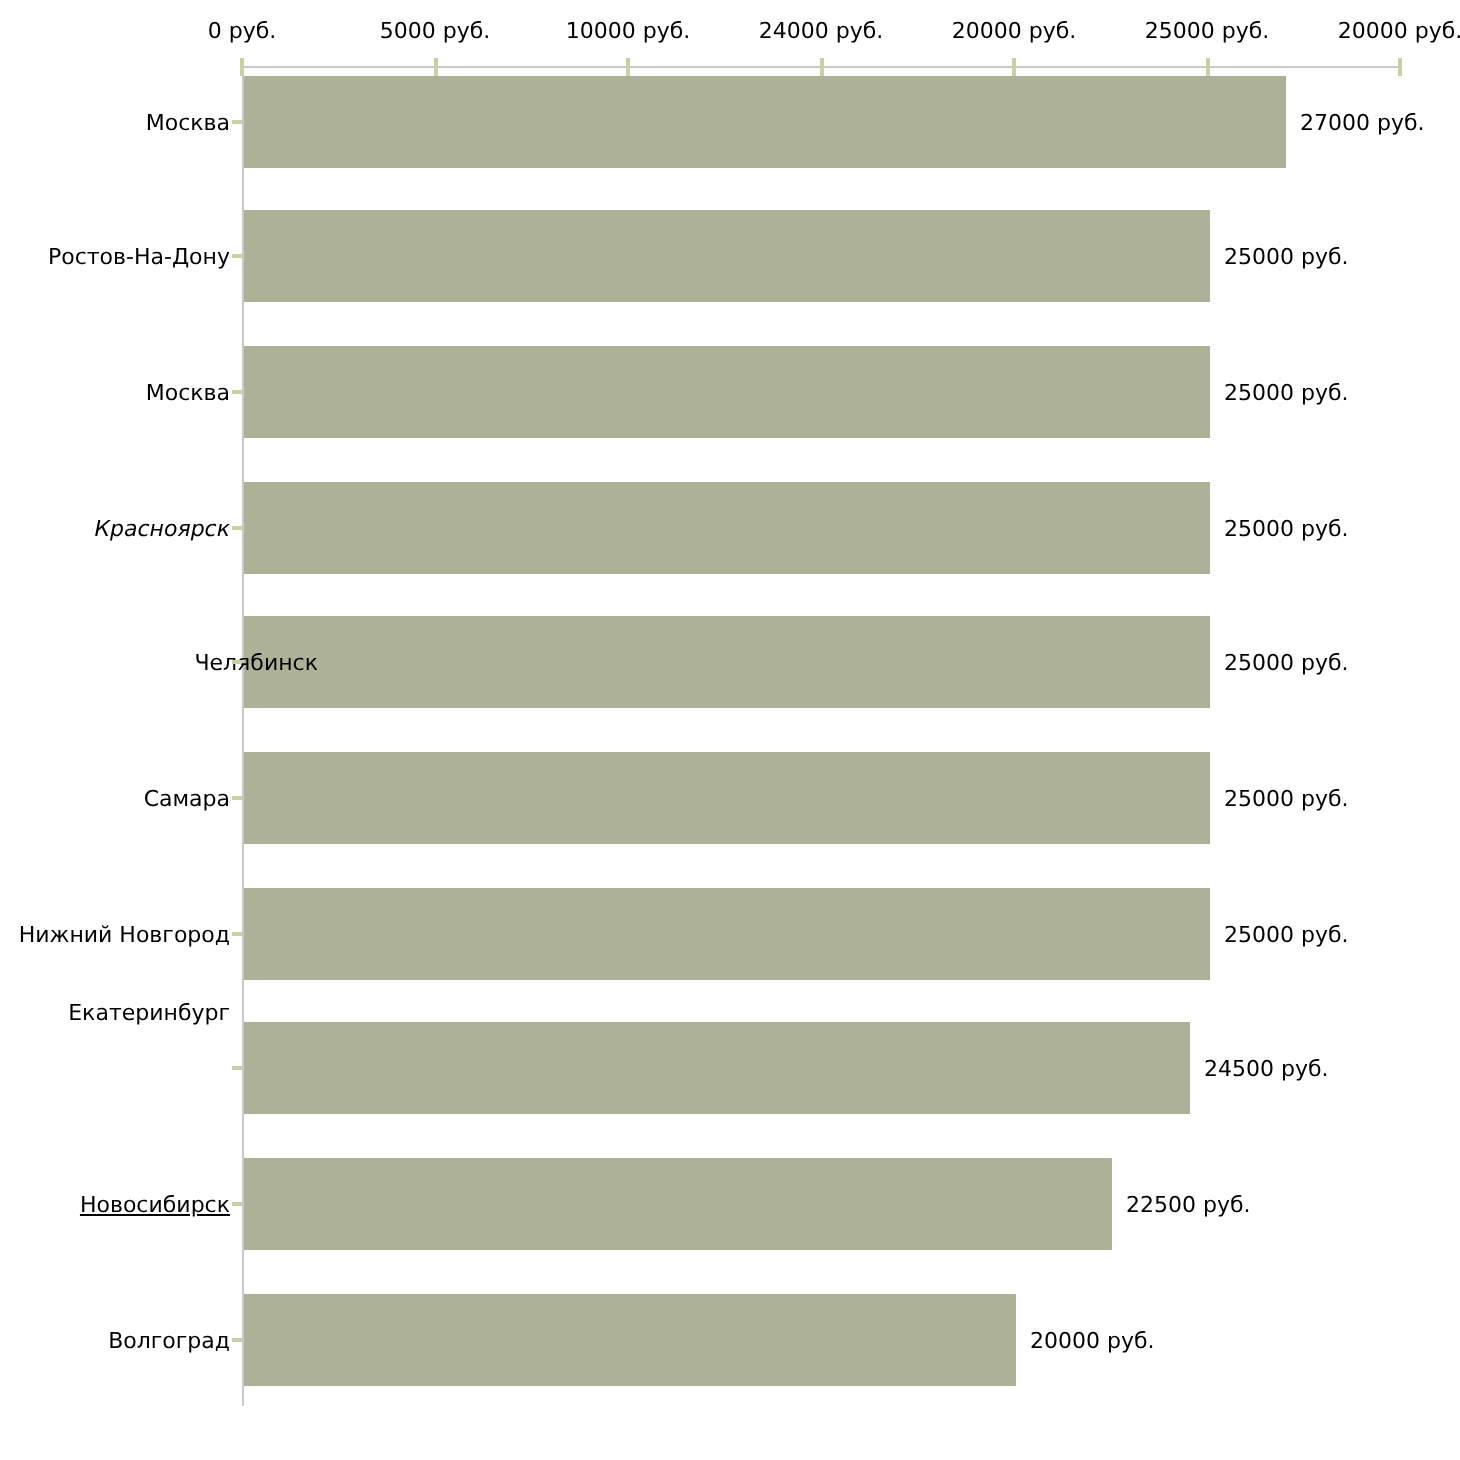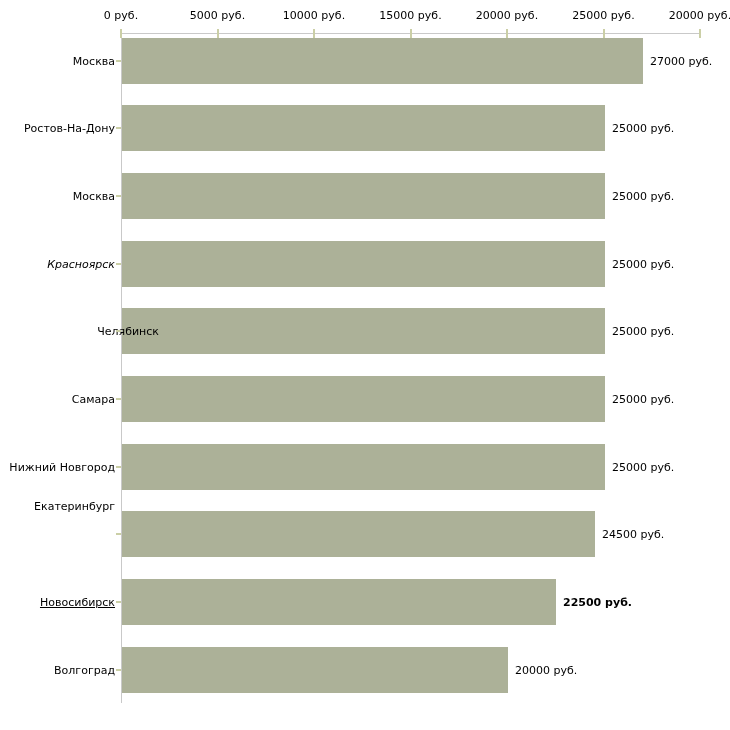--- a/index.html
+++ b/index.html
@@ -82,21 +82,21 @@
   <div class="axis-line-top"></div>
   <div class="axis-line-left"></div>
   <div id="xticks">
       <div class="xtick-mark" style="left: 121px; background: rgb(203, 207, 166);"></div>
       <div class="xtick-label" style="left: 121px;">0 руб.</div>
       <div class="xtick-mark" style="left: 217.5px; background: rgb(203, 207, 166);"></div>
       <div class="xtick-label" style="left: 217.5px;">5000 руб.</div>
       <div class="xtick-mark" style="left: 314px; background: rgb(203, 207, 166);"></div>
       <div class="xtick-label" style="left: 314px;">10000 руб.</div>
       <div class="xtick-mark" style="left: 410.5px; background: rgb(203, 207, 166);"></div>
-      <div class="xtick-label" style="left: 410.5px;">15000 руб.</div>
+      <div class="xtick-label" style="left: 410.5px;">24000 руб.</div>
       <div class="xtick-mark" style="left: 507px; background: rgb(203, 207, 166);"></div>
       <div class="xtick-label" style="left: 507px;">20000 руб.</div>
       <div class="xtick-mark" style="left: 603.5px; background: rgb(203, 207, 166);"></div>
       <div class="xtick-label" style="left: 603.5px;">25000 руб.</div>
       <div class="xtick-mark" style="left: 700px; background: rgb(203, 207, 166);"></div>
       <div class="xtick-label" style="left: 700px;">20000 руб.</div>
     </div>
   <div id="rows">
       <div class="bar" style="left: 122px; top: 38px; width: 521px; background: rgb(172, 177, 152);"></div>
       <div class="cat-label" style="top: 38px;">Москва</div>
@@ -126,19 +126,19 @@
       <div class="cat-label" style="top: 444px;">Нижний Новгород</div>
       <div class="ytick-mark" style="top: 466px; background: rgb(203, 207, 166);"></div>
       <div class="value-label" style="left: 612px; top: 444px;">25000 руб.</div>
       <div class="bar" style="left: 122px; top: 511px; width: 473px; background: rgb(172, 177, 152);"></div>
       <div class="cat-label" style="top: 483px;">Екатеринбург</div>
       <div class="ytick-mark" style="top: 533px; background: rgb(203, 207, 166);"></div>
       <div class="value-label" style="left: 602px; top: 511px;">24500 руб.</div>
       <div class="bar" style="left: 122px; top: 579px; width: 434px; background: rgb(172, 177, 152);"></div>
       <div class="cat-label" style="top: 579px; text-decoration: underline;">Новосибирск</div>
       <div class="ytick-mark" style="top: 601px; background: rgb(203, 207, 166);"></div>
-      <div class="value-label" style="left: 563px; top: 579px; font-weight: bold;">22500 руб.</div>
+      <div class="value-label" style="left: 563px; top: 579px;">22500 руб.</div>
       <div class="bar" style="left: 122px; top: 647px; width: 386px; background: rgb(172, 177, 152);"></div>
       <div class="cat-label" style="top: 647px;">Волгоград</div>
       <div class="ytick-mark" style="top: 669px; background: rgb(203, 207, 166);"></div>
       <div class="value-label" style="left: 515px; top: 647px;">20000 руб.</div>
     </div>
 </div>
 
 </body></html>

